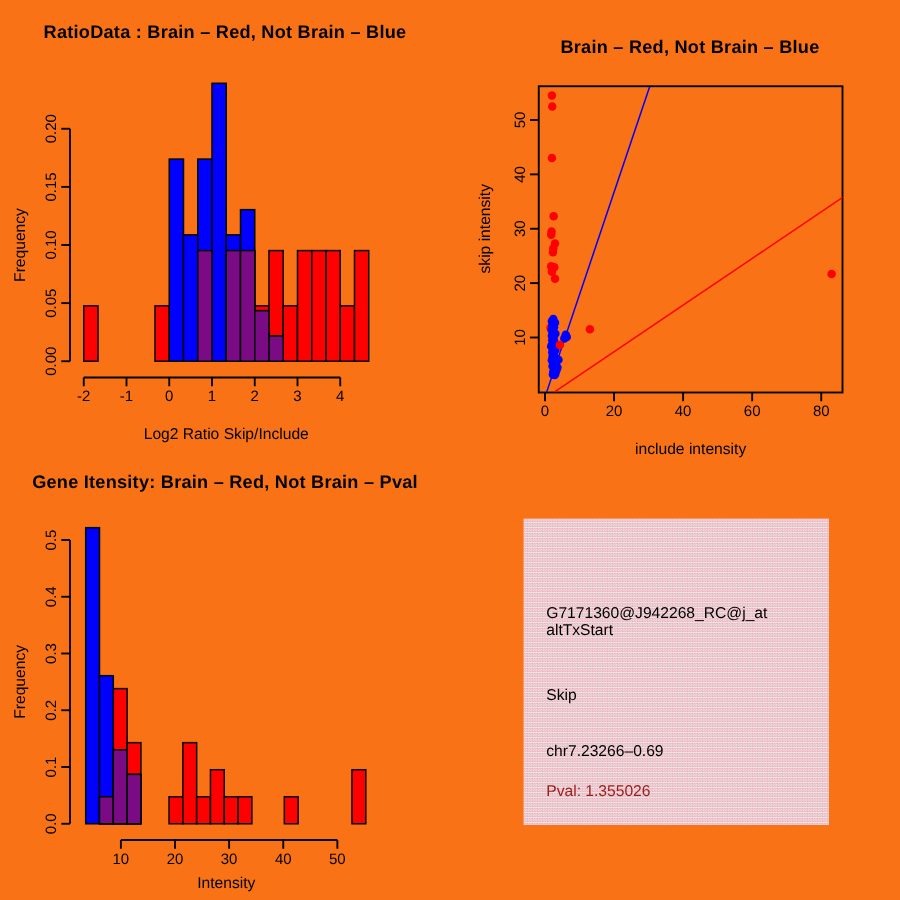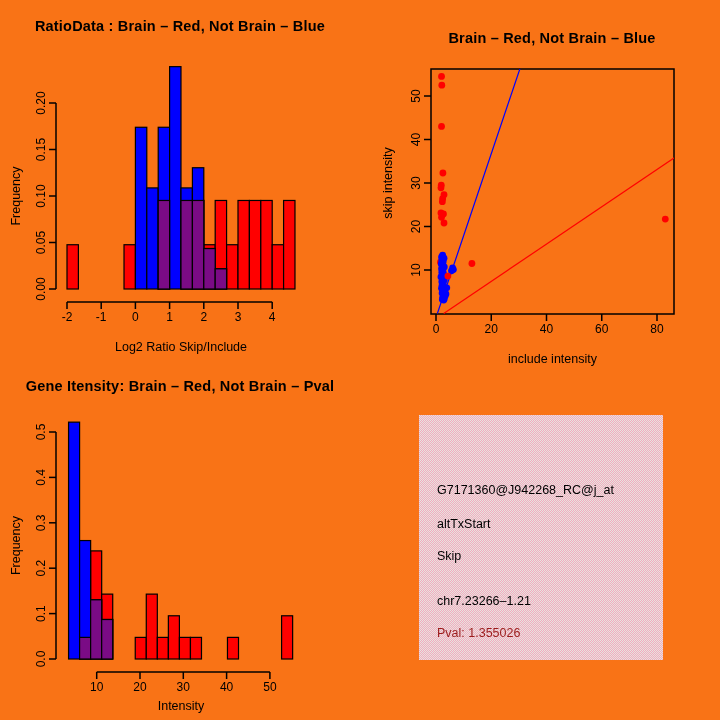--- a/index.html
+++ b/index.html
@@ -9,21 +9,21 @@
   #p0{left:0;top:0;} #p1{left:360px;top:0;} #p2{left:0;top:360px;} #p3{left:360px;top:360px;}
   .ptitle{position:absolute;left:0;right:0;top:18px;text-align:center;font-weight:bold;
           font-size:14.5px;color:#000;letter-spacing:0.2px;white-space:nowrap;}
   .plot-svg{position:absolute;left:0;top:0;}
   svg text{font-family:"Liberation Sans", sans-serif;}
   .infobox{position:absolute;left:59px;top:55px;width:244px;height:245px;
            background-color:#ecc9d2;
            background-image:conic-gradient(#f2abc0 25%, #e8e4de 25% 50%, #f2abc0 50% 75%, #e8e4de 75%);
            background-size:2px 2px;}
   .iline{position:absolute;left:18px;font-size:12.5px;color:#000;white-space:nowrap;}
-  .il0{top:35px;margin-top:33px;} .il1{top:102px;} .il2{top:134px;} .il3{top:179px;} .il4{top:211px;}
+  .il0{top:35px;margin-top:33px;} .il1{top:82px;} .il2{top:134px;} .il3{top:179px;} .il4{top:211px;}
 </style>
 </head>
 <body>
 
 <div class="canvas">
 
   <figure class="panel" id="p0" style="margin:0">
     <div class="ptitle">RatioData : Brain – Red, Not Brain – Blue</div>
     <svg id="svg0" class="plot-svg" width="360" height="360" viewBox="0 0 360 360">
         <rect x="67" y="244.732" width="11.388600000000002" height="44.268" fill="#ff0000" stroke="#000" stroke-width="1.2"></rect>
@@ -219,18 +219,18 @@
         <text x="45" y="72" font-size="12" fill="#000" text-anchor="middle" transform="rotate(-90 45 72)">0.5</text>
         <text x="20" y="185.5" font-size="12.5" fill="#000" text-anchor="middle" transform="rotate(-90 20 185.5)">Frequency</text>
       </svg>
   </figure>
 
   <figure class="panel" id="p3" style="margin:0">
     <div class="infobox">
       <div class="iline il0">G7171360@J942268_RC@j_at</div>
       <div class="iline il1">altTxStart</div>
       <div class="iline il2">Skip</div>
-      <div class="iline il3">chr7.23266–1.21</div>
+      <div class="iline il3">chr7.23266–0.69</div>
       <div class="iline il4" id="pval-line" style="color: rgb(155, 28, 28);">Pval: 1.355026</div>
     </div>
   </figure>
 
 </div>
 
 </body></html>

